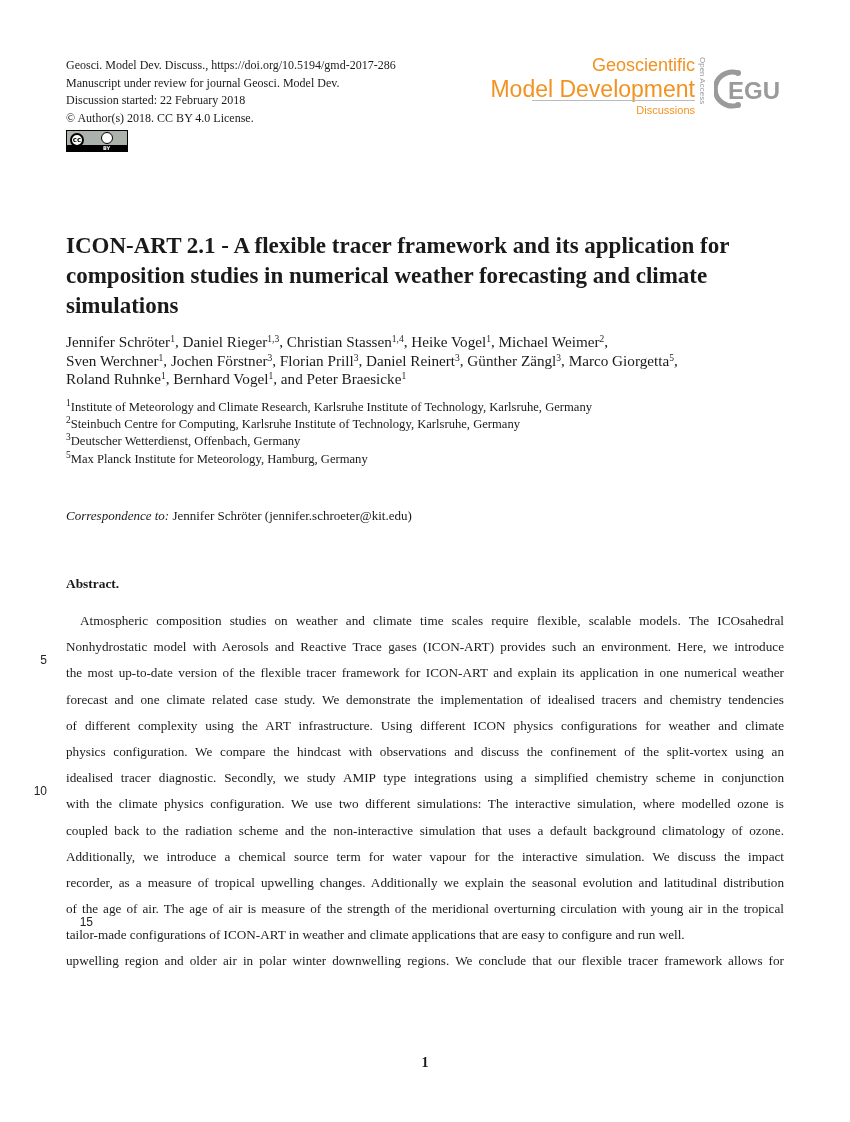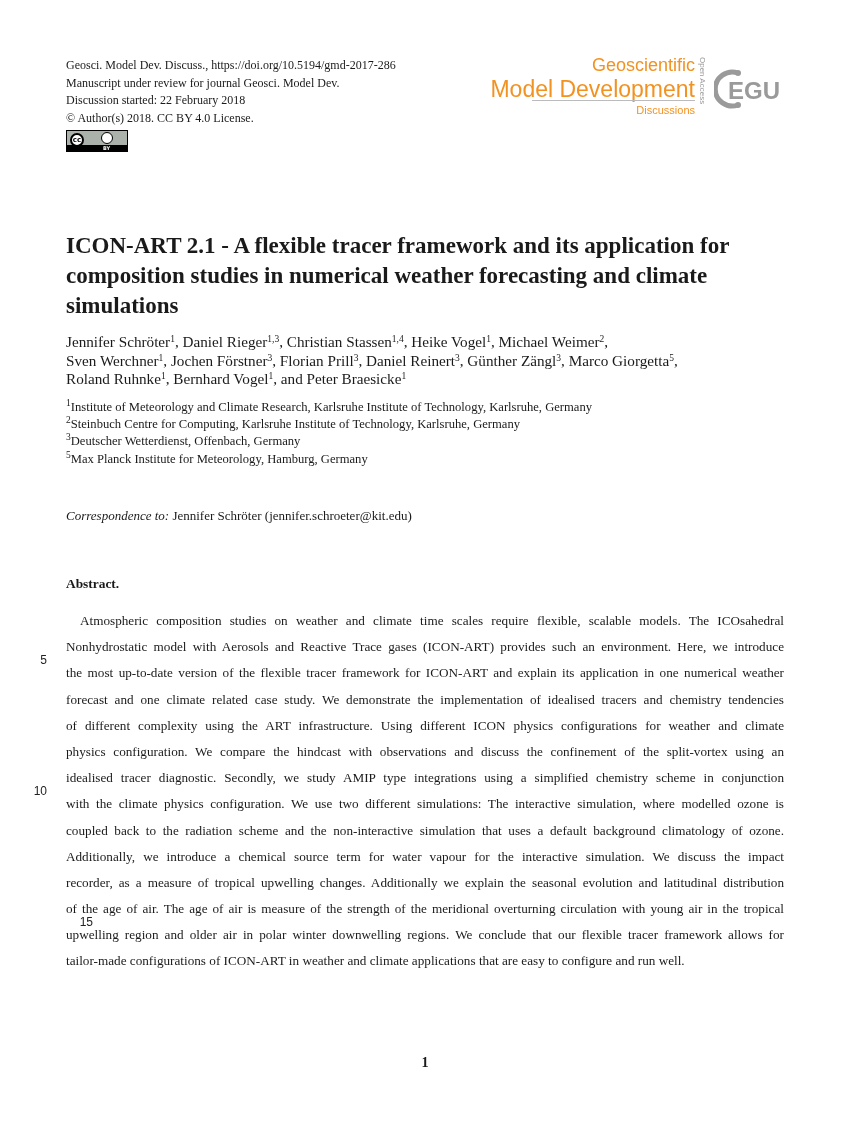--- a/index.html
+++ b/index.html
@@ -88,22 +88,22 @@
     <div class="ln">the most up-to-date version of the flexible tracer framework for ICON-ART and explain its application in one numerical weather</div>
     <div class="ln">forecast and one climate related case study. We demonstrate the implementation of idealised tracers and chemistry tendencies</div>
     <div class="ln">of different complexity using the ART infrastructure. Using different ICON physics configurations for weather and climate</div>
     <div class="ln">physics configuration. We compare the hindcast with observations and discuss the confinement of the split-vortex using an</div>
     <div class="ln">idealised tracer diagnostic. Secondly, we study AMIP type integrations using a simplified chemistry scheme in conjunction</div>
     <div class="ln">with the climate physics configuration. We use two different simulations: The interactive simulation, where modelled ozone is</div>
     <div class="ln">coupled back to the radiation scheme and the non-interactive simulation that uses a default background climatology of ozone.</div>
     <div class="ln">Additionally, we introduce a chemical source term for water vapour for the interactive simulation. We discuss the impact</div>
     <div class="ln">recorder, as a measure of tropical upwelling changes. Additionally we explain the seasonal evolution and latitudinal distribution</div>
     <div class="ln">of the age of air. The age of air is measure of the strength of the meridional overturning circulation with young air in the tropical</div>
+    <div class="ln last">tailor-made configurations of ICON-ART in weather and climate applications that are easy to configure and run well.</div>
     <div class="ln">upwelling region and older air in polar winter downwelling regions. We conclude that our flexible tracer framework allows for</div>
-    <div class="ln last">tailor-made configurations of ICON-ART in weather and climate applications that are easy to configure and run well.</div>
   </div>
 
 <div id="lnums">
     <div class="lnum" style="top: 652.6px;">5</div>
     <div class="lnum" style="top: 783.6px;">10</div>
     <div class="lnum" style="top: 914.6px; margin-left: 46px;">15</div>
   </div>
 
 <div class="pnum">1</div>
 

